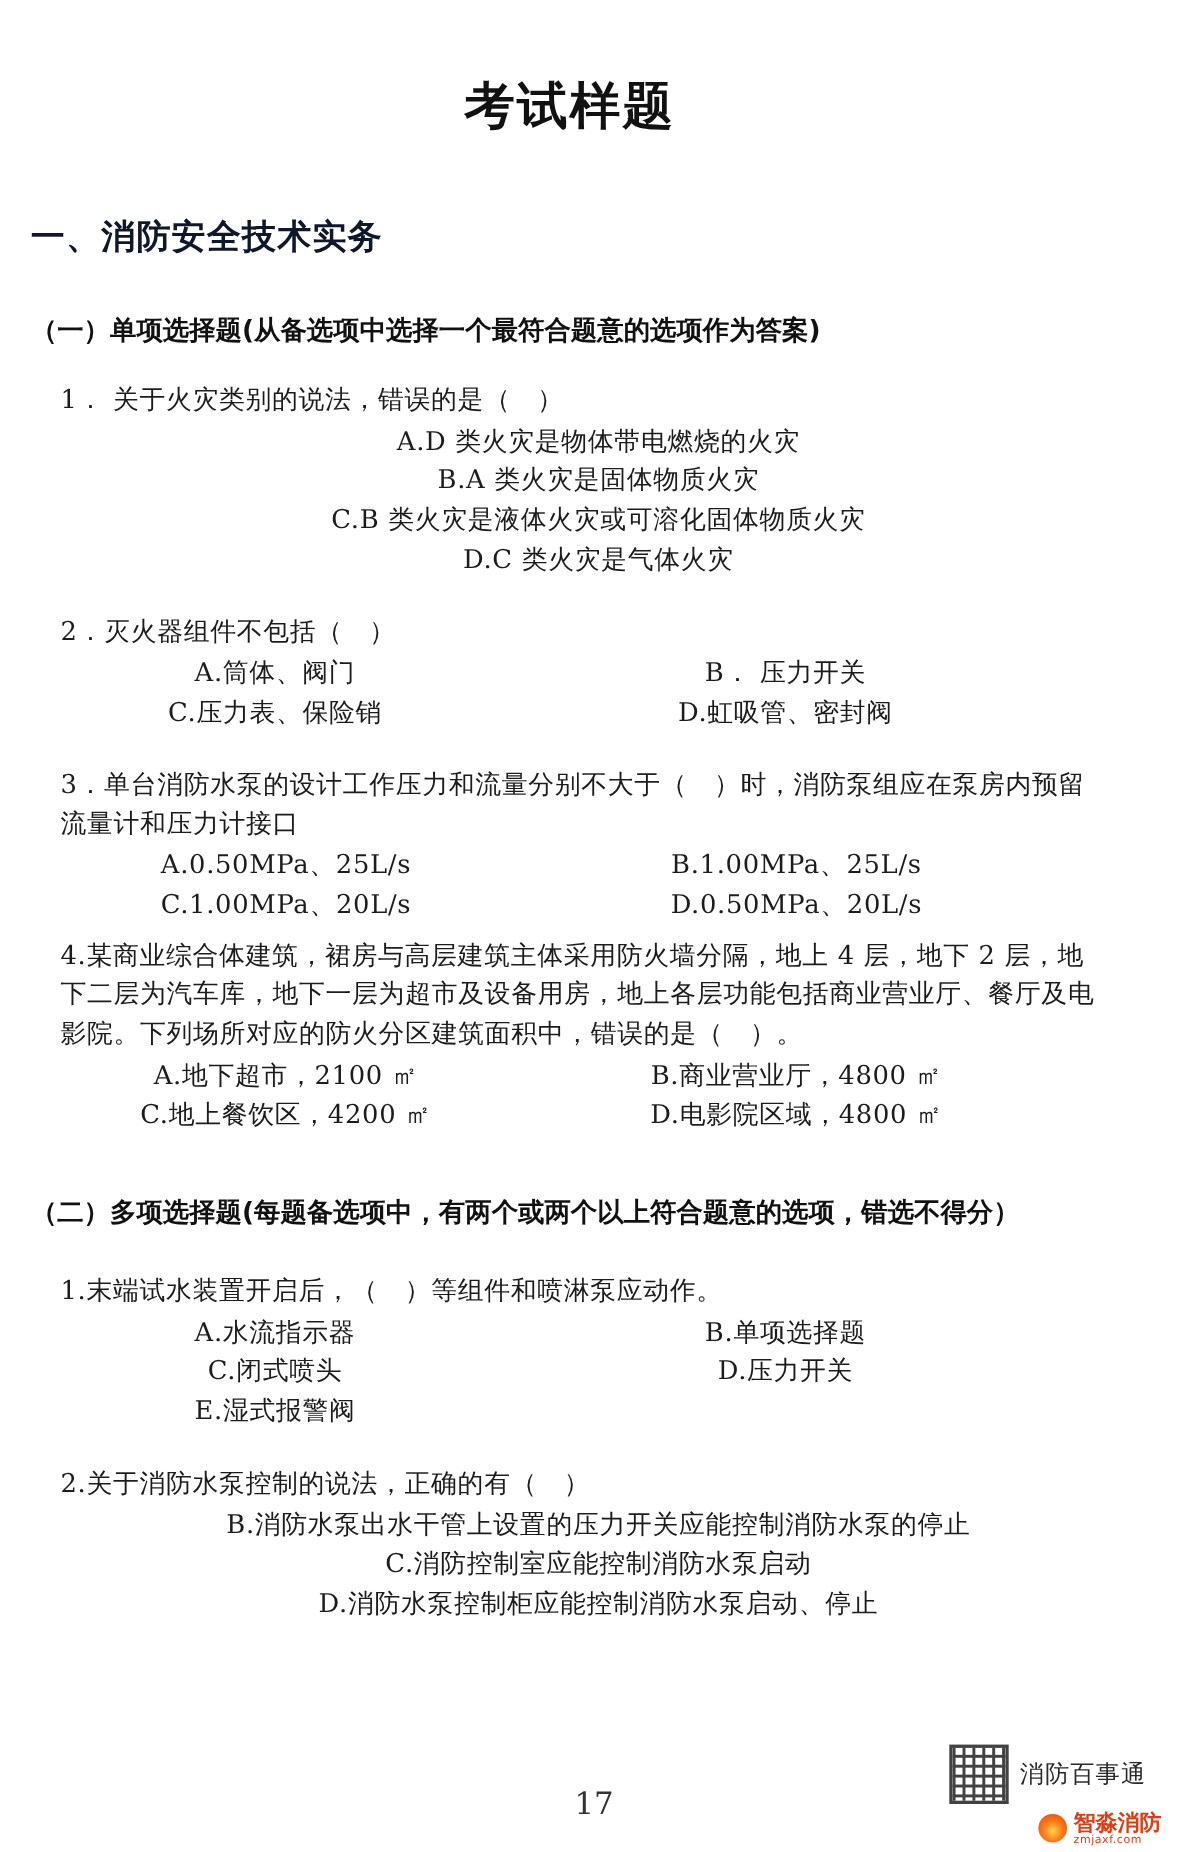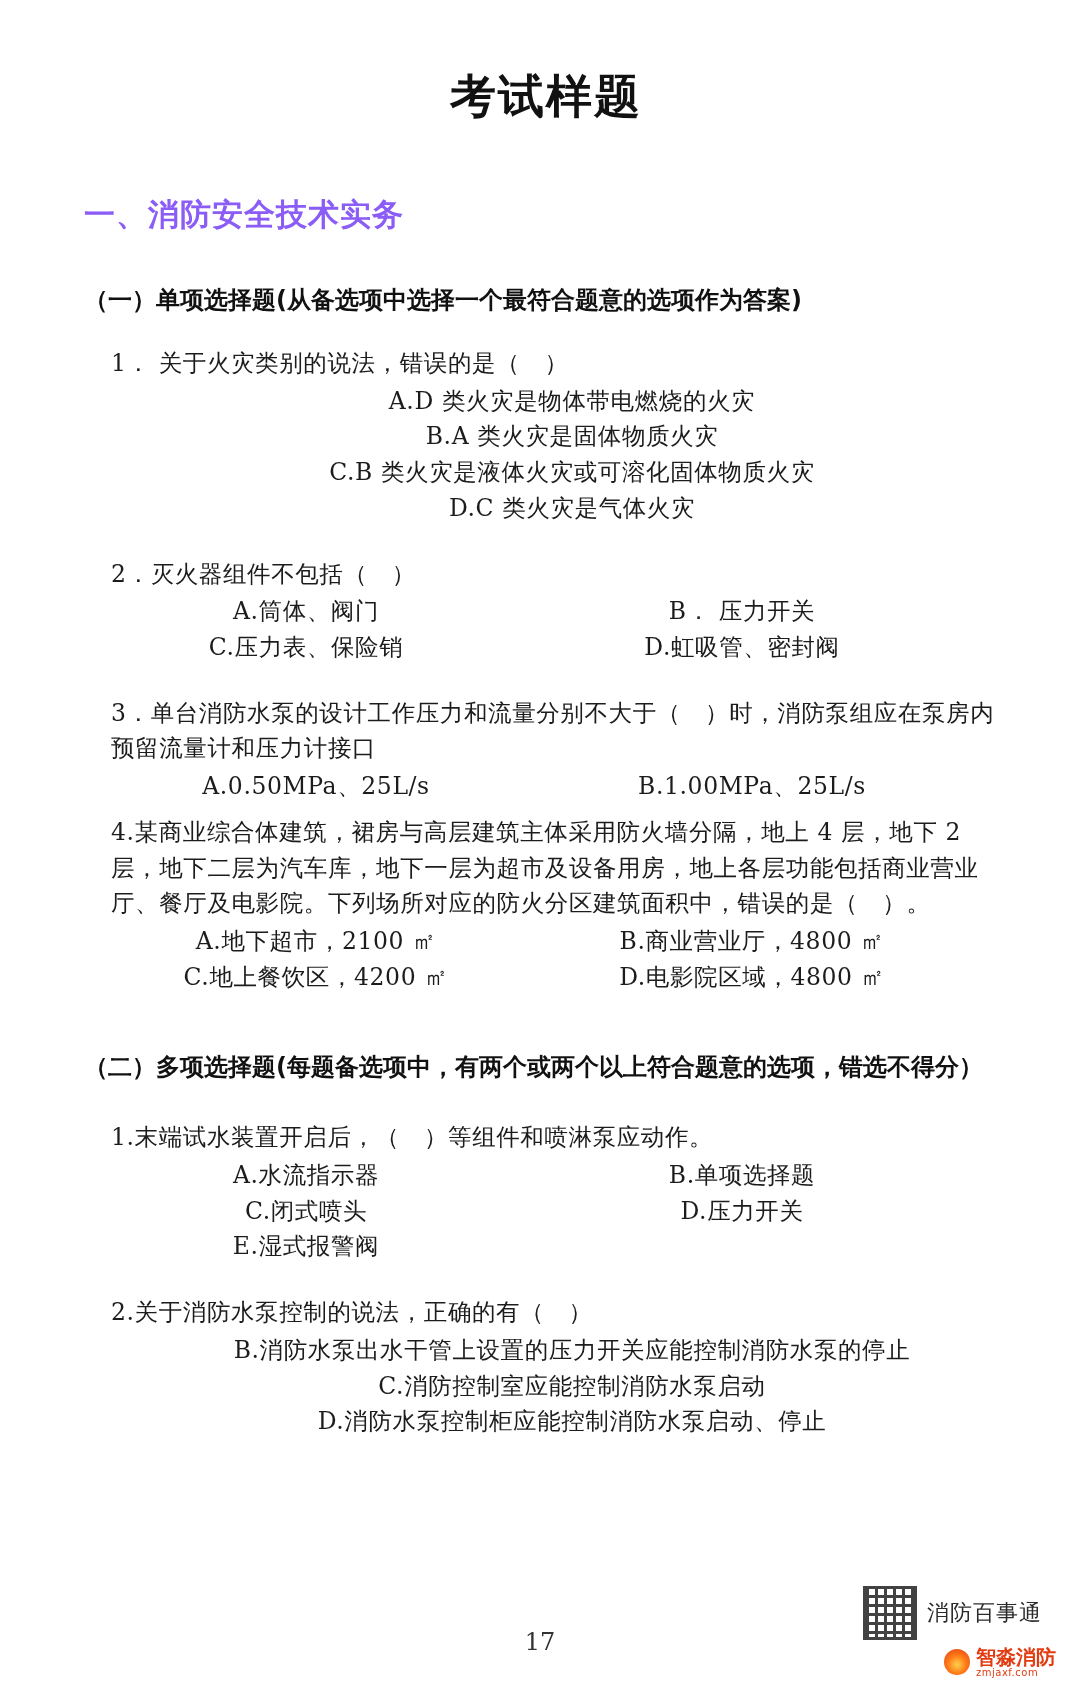--- a/index.html
+++ b/index.html
@@ -13,39 +13,39 @@
     position: relative;
     font-family: "DejaVu Serif", "Liberation Serif", serif;
     color: #1a1a1a;
     overflow: hidden;
   }
   .page {
     position: relative;
     width: 1080px;
     height: 1684px;
     box-sizing: border-box;
-    padding: 48px 72px 0 84px;
+    padding: 48px 72px 0 28px;
   }
   .doc-title {
     text-align: center;
     font-family: "DejaVu Sans", "Liberation Sans", sans-serif;
     font-weight: bold;
     font-size: 46px;
     letter-spacing: 2px;
     margin: 18px 0 0 0;
     color: #111;
   }
   .h1 {
     font-family: "DejaVu Sans", "Liberation Sans", sans-serif;
     font-weight: bold;
     font-size: 31px;
     margin-top: 66px;
     margin-bottom: 0;
     letter-spacing: 1px;
-    color: #8b5cf6;
+    color: #0f172a;
   }
   .h2 {
     font-family: "DejaVu Sans", "Liberation Sans", sans-serif;
     font-weight: bold;
     font-size: 24px;
     margin-top: 48px;
     margin-bottom: 0;
     letter-spacing: 0px;
     color: #111;
   }
@@ -95,21 +95,21 @@
   .opt-wide .opt-col-a {
     width: 360px;
     flex: 0 0 360px;
   }
   .page-number {
     position: absolute;
     bottom: 28px;
     left: 0;
     width: 100%;
     text-align: center;
-    font-size: 24px;
+    font-size: 28px;
     color: #333;
     font-family: "DejaVu Serif", "Liberation Serif", serif;
   }
   .wm-right {
     position: absolute;
     right: 38px;
     bottom: 44px;
     display: flex;
     align-items: center;
     gap: 10px;
@@ -200,20 +200,24 @@
     </div>
   </div>
 
   <div class="q">
     <div class="stem">3．单台消防水泵的设计工作压力和流量分别不大于（   ）时，消防泵组应在泵房内预留流量计和压力计接口</div>
     <div class="opts opt-wide">
       <div class="opt-row opt-wide">
         <span class="opt-col-a">A.0.50MPa、25L/s</span>
         <span class="opt-col-b">B.1.00MPa、25L/s</span>
       </div>
+      <div class="opt-row opt-wide">
+        <span class="opt-col-a">C.1.00MPa、20L/s</span>
+        <span class="opt-col-b">D.0.50MPa、20L/s</span>
+      </div>
     </div>
   </div>
 
   <div class="q tight">
     <div class="stem">4.某商业综合体建筑，裙房与高层建筑主体采用防火墙分隔，地上 4 层，地下 2 层，地下二层为汽车库，地下一层为超市及设备用房，地上各层功能包括商业营业厅、餐厅及电影院。下列场所对应的防火分区建筑面积中，错误的是（   ）。</div>
     <div class="opts opt-wide">
       <div class="opt-row opt-wide">
         <span class="opt-col-a">A.地下超市，2100 ㎡</span>
         <span class="opt-col-b">B.商业营业厅，4800 ㎡</span>
       </div>

